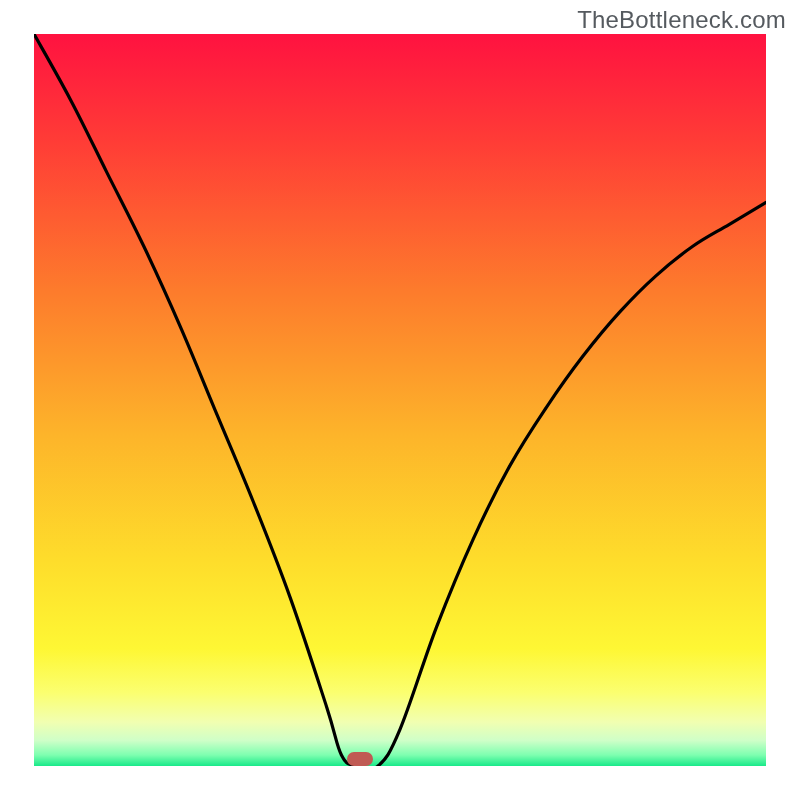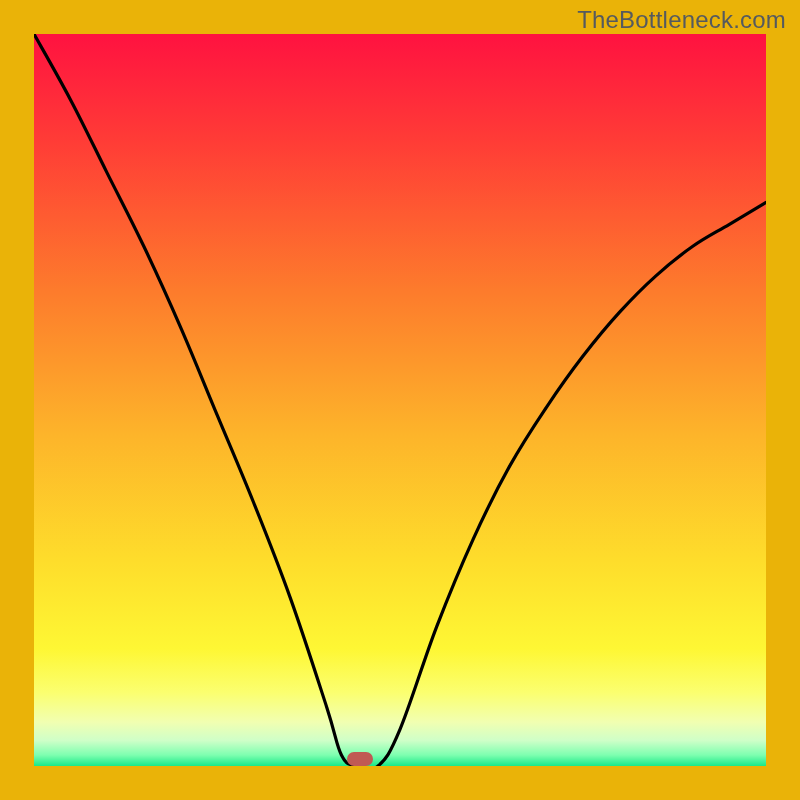--- a/index.html
+++ b/index.html
@@ -10,21 +10,21 @@
     background: #000;
     overflow: hidden;
     font-family: Arial, Helvetica, sans-serif;
   }
   .frame {
     position: absolute;
     top: 0;
     left: 0;
     width: 800px;
     height: 800px;
-    background: #eab308;
+    background: #ffffff;
   }
   .plot {
     position: absolute;
     top: 34px;
     left: 34px;
     width: 732px;
     height: 732px;
     
     background: #fdca2e;
   }

